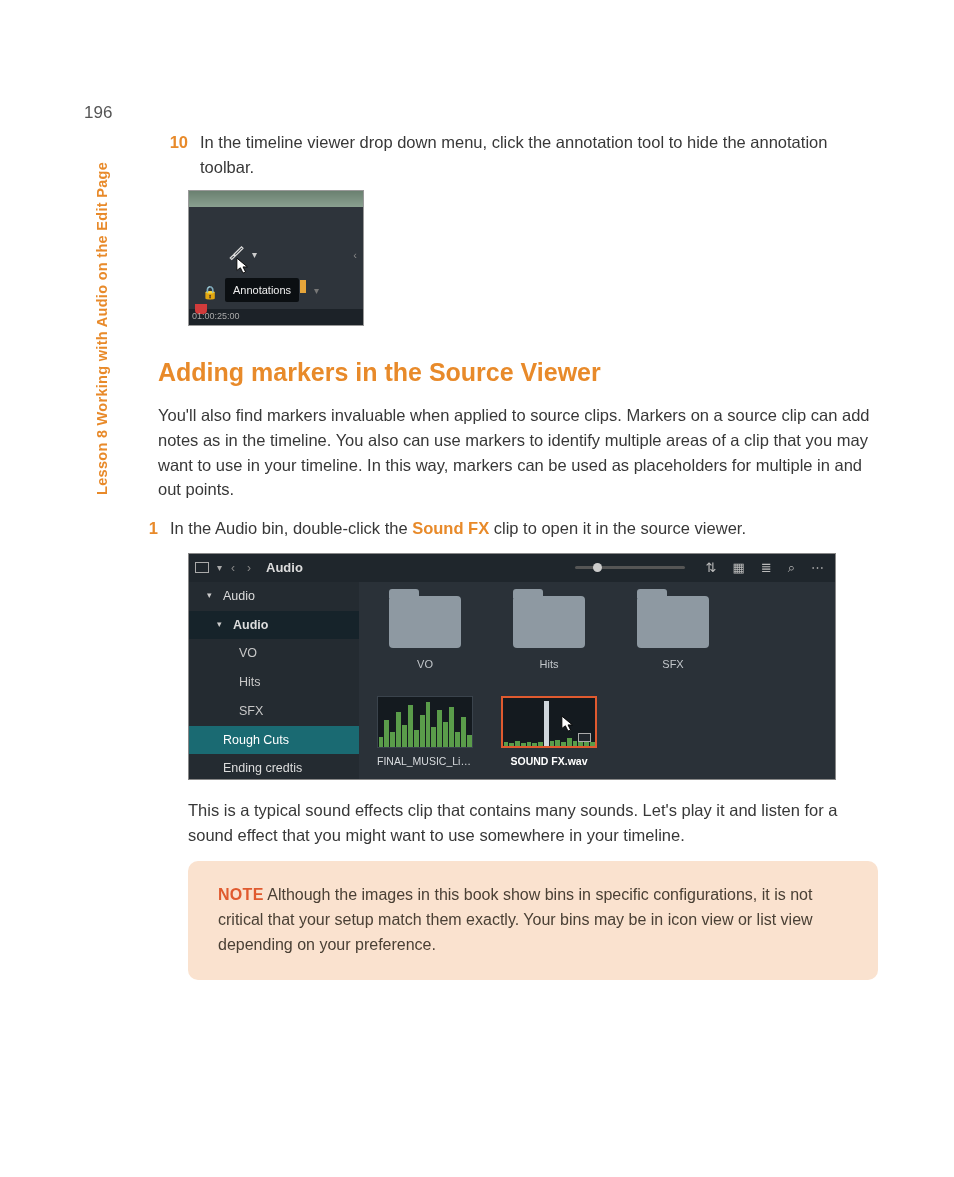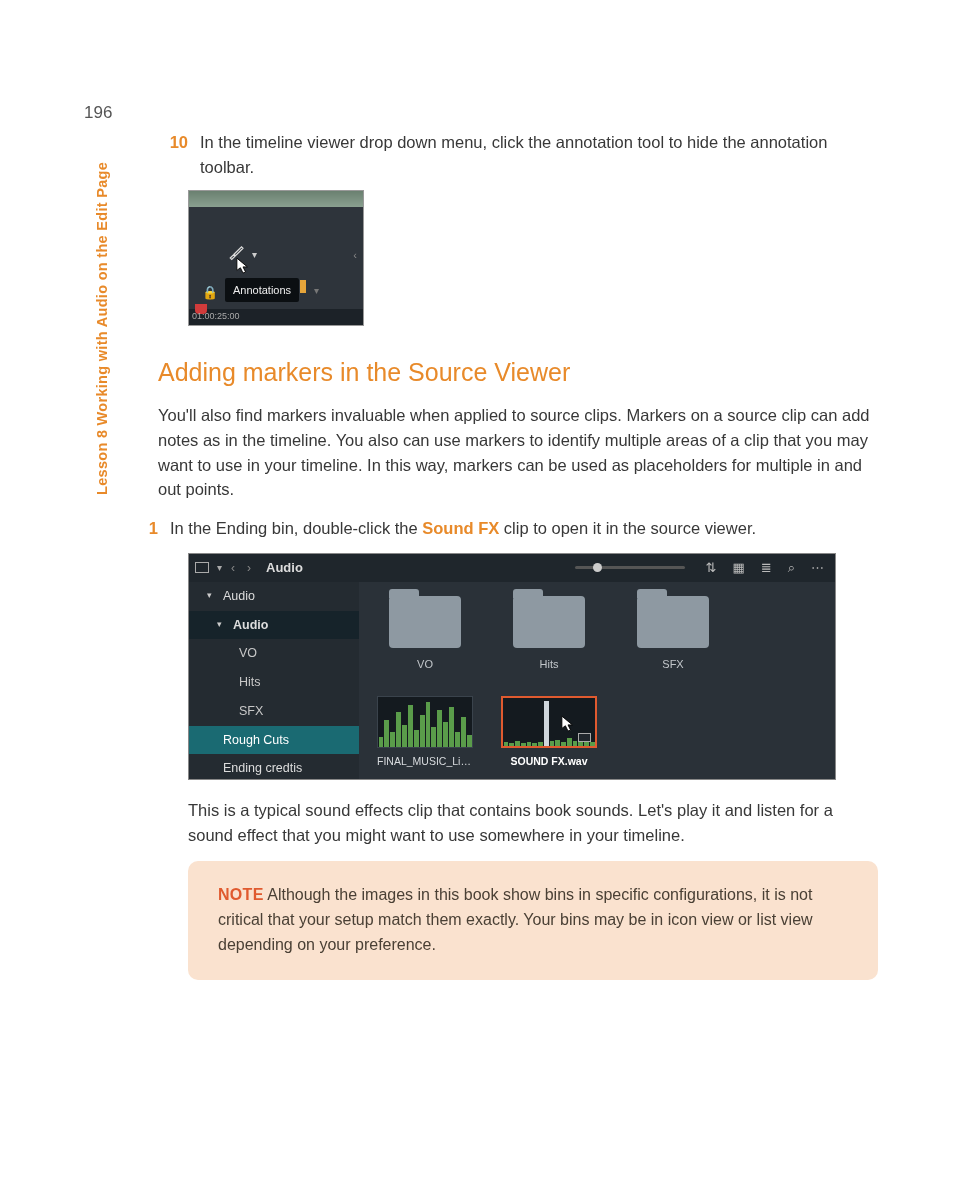--- a/index.html
+++ b/index.html
@@ -52,21 +52,21 @@
     text-align: right;
     padding-right: 0;
   }
   .step-num.offset { margin-left: -30px; }
   .step-text { flex: 1; padding-left: 12px; color: #383838; }
   .para { color: #383838; margin: 8px 0 8px 30px; }
   .para.full { margin-left: 0; }
   h2.section {
     color: #e88a2a;
     font-size: 25px;
-    font-weight: 400;
+    font-weight: 700;
     margin: 28px 0 12px 0;
   }
   .inline-bold { color: #e88a2a; font-weight: 700; }
 
   
   .shot1 {
     width: 176px;
     height: 136px;
     background: #2e343b;
     border: 1px solid #999;
@@ -205,21 +205,21 @@
   </div>
 
 
   <h2 class="section">Adding markers in the Source Viewer</h2>
 
   <p class="para full">You'll also find markers invaluable when applied to source clips. Markers on a source clip can add notes as in the timeline. You also can use markers to identify multiple areas of a clip that you may want to use in your timeline. In this way, markers can be used as placeholders for multiple in and out points.</p>
 
   <div class="step-row" style="margin-top:14px;">
     <div class="step-num offset">1</div>
     <div class="step-text">
-      <span>In the Ending bin, double-click the </span><span class="inline-bold">Sound FX</span><span> clip to open it in the source viewer.</span>
+      <span>In the Audio bin, double-click the </span><span class="inline-bold">Sound FX</span><span> clip to open it in the source viewer.</span>
     </div>
   </div>
 
   <div class="shot2">
     <div class="topbar">
       <span class="icnbox"></span>
       <span class="chev">▾</span>
       <span class="arrow">‹</span>
       <span class="arrow">›</span>
       <span class="crumb">Audio</span>
@@ -311,19 +311,19 @@
                   <polygon points="1,1 1,15 5,12 8,18 11,17 8,11 13,11"></polygon>
                 </svg>
             </div>
           </div>
           <div class="wlabel bold">SOUND FX.wav</div>
         </div>
       </div>
     </div>
   </div>
 
-  <p class="para">This is a typical sound effects clip that contains book sounds. Let's play it and listen for a sound effect that you might want to use somewhere in your timeline.</p>
+  <p class="para">This is a typical sound effects clip that contains many sounds. Let's play it and listen for a sound effect that you might want to use somewhere in your timeline.</p>
 
   <div class="note">
     <span class="nlabel">NOTE</span><span>  Although the images in this book show bins in specific configurations, it is not critical that your setup match them exactly. Your bins may be in icon view or list view depending on your preference.</span>
   </div>
 
 </div>
 
 </body></html>

